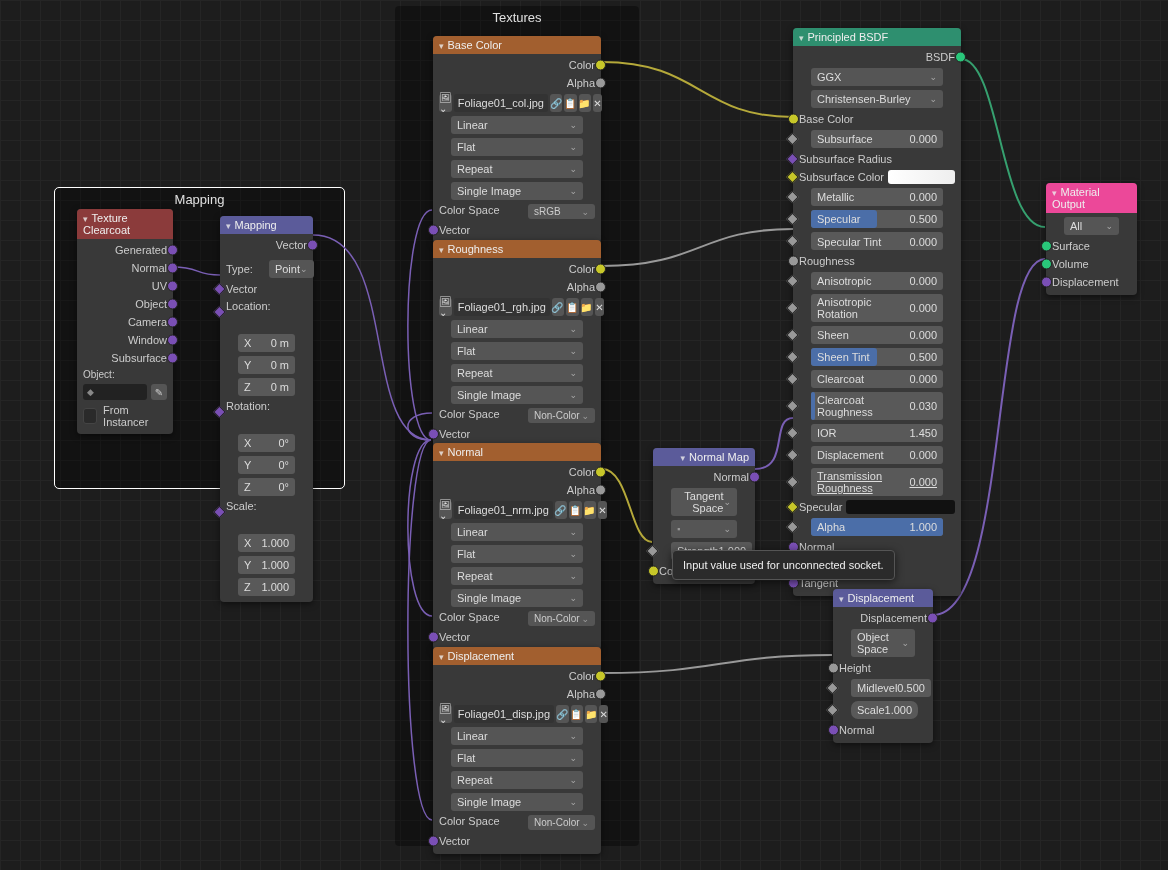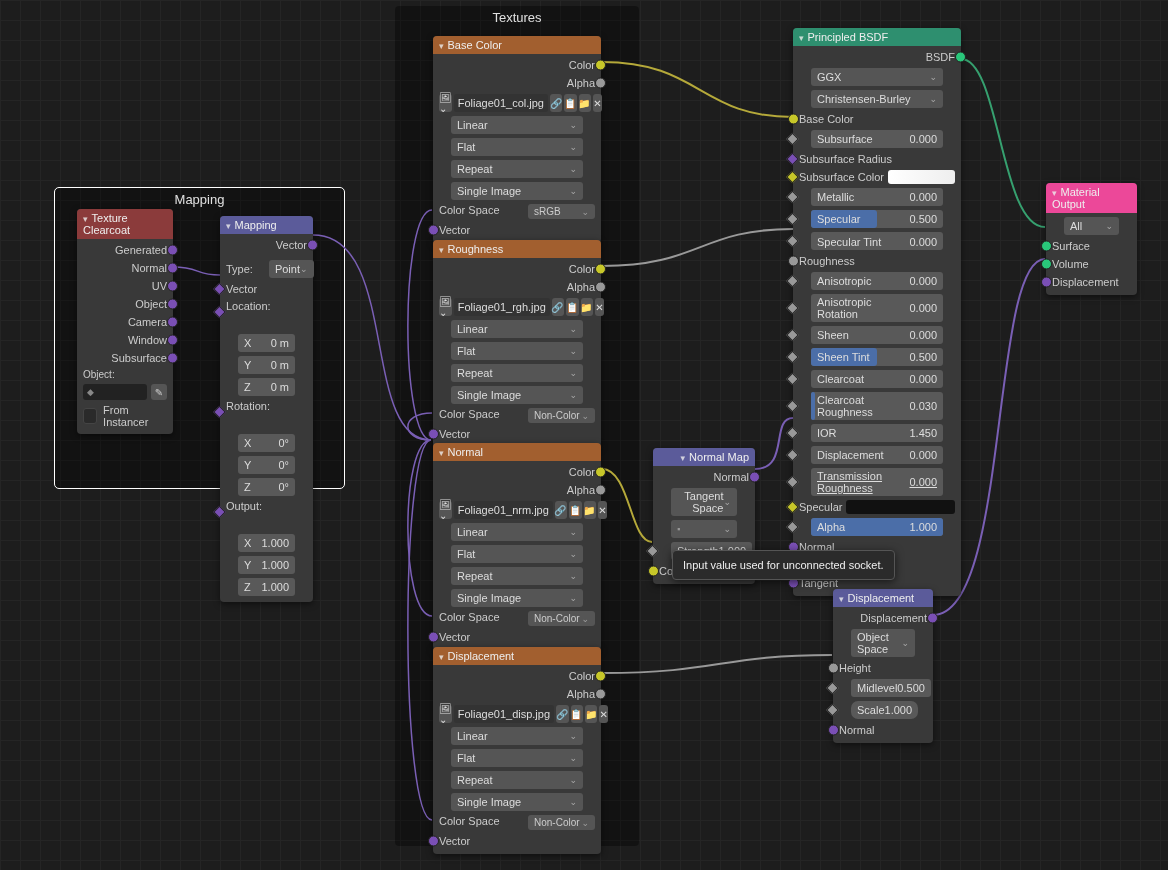--- a/index.html
+++ b/index.html
@@ -354,21 +354,21 @@
             <span class="num">0°</span>
           </div>
         </div>
         <div style="padding: 1px 6px;">
           <div class="control slider">
             <span class="txt">Z</span>
             <span class="num">0°</span>
           </div>
         </div>
       </div>
-    <div class="section-label">Output:</div>
+    <div class="section-label">Scale:</div>
     <div class="row">
         <span class="socket in s-purple diamond" style="top:-2px;"></span>
       </div>
     <div id="map-scale">
         <div style="padding: 1px 6px;">
           <div class="control slider">
             <span class="txt">X</span>
             <span class="num">1.000</span>
           </div>
         </div>

